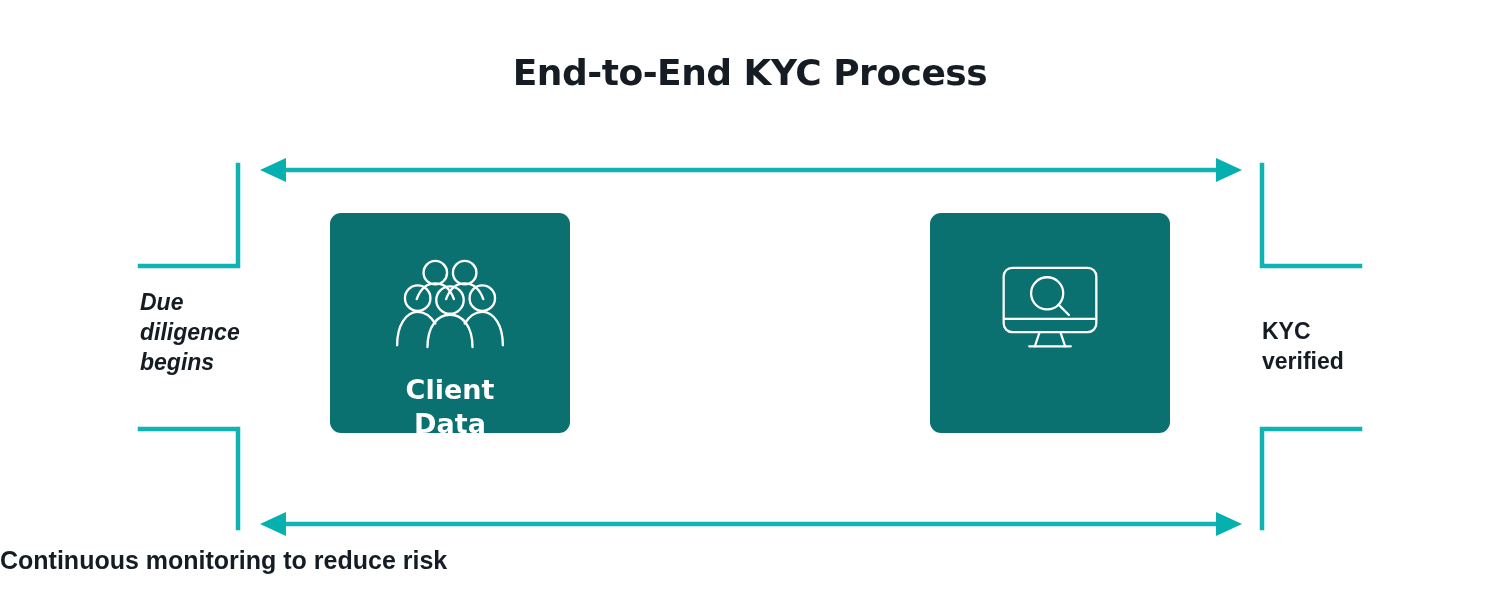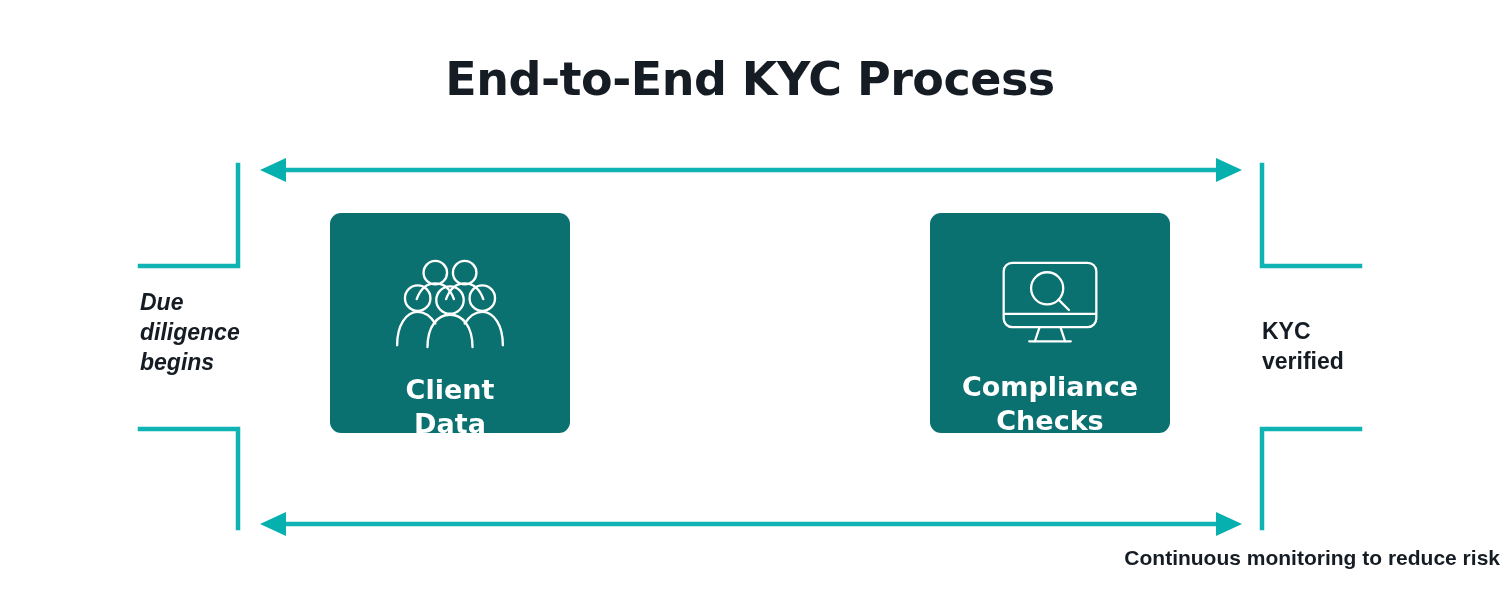--- a/index.html
+++ b/index.html
@@ -21,21 +21,21 @@
     background: #ffffff;
   }
 
   
   .page-title {
     position: absolute;
     left: 0;
     top: 52px;
     width: 1500px;
     text-align: center;
-    font-size: 46px;
+    font-size: 36px;
     font-weight: bold;
     letter-spacing: -0.5px;
     color: #151c24;
     font-family: "DejaVu Sans", sans-serif;
     white-space: nowrap;
   }
 
   
   .side-label {
     position: absolute;
@@ -47,22 +47,22 @@
   }
   .side-label.left  { left: 140px;  top: 287px; width: 130px; text-align: left; font-style: italic; }
   .side-label.right { left: 1262px; top: 316px; width: 150px; text-align: left; }
 
   
   .bottom-caption {
     position: absolute;
     left: 0;
     top: 546px;
     width: 1500px;
-    text-align: right;
-    font-size: 21px;
+    text-align: left;
+    font-size: 25px;
     font-weight: bold;
     color: #151c24;
     font-family: "Liberation Sans", sans-serif;
     white-space: nowrap;
   }
 
   
   .deco-layer {
     position: absolute;
     left: 0;
@@ -197,22 +197,20 @@
 
             <circle cx="52" cy="33" r="17"></circle>
             <line x1="64" y1="45" x2="75" y2="56"></line>
 
             <path d="M 44 74 L 39 89"></path>
             <path d="M 66 74 L 71 89"></path>
             <line x1="33" y1="89" x2="77" y2="89"></line>
           </g>
         </svg>
       </div>
-      <div class="card-label">Compliance
-Checks</div>
     </div>
 
 
   </div>
 
   <div class="bottom-caption">Continuous monitoring to reduce risk</div>
 
 </div>
 
 </body></html>

